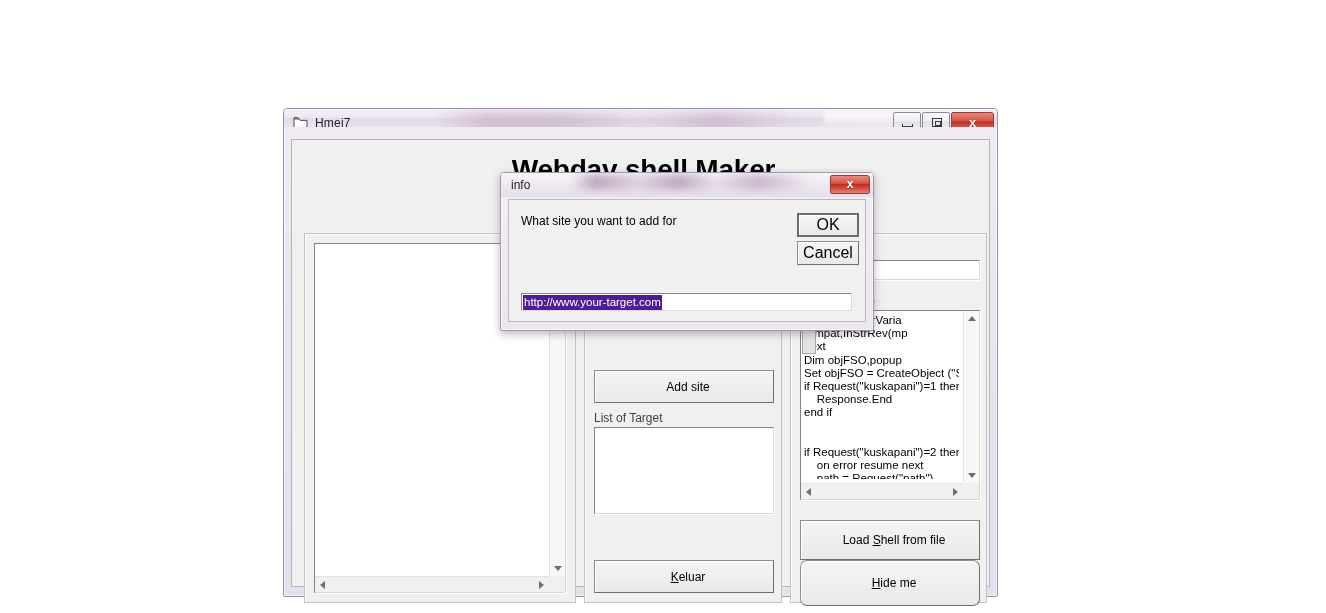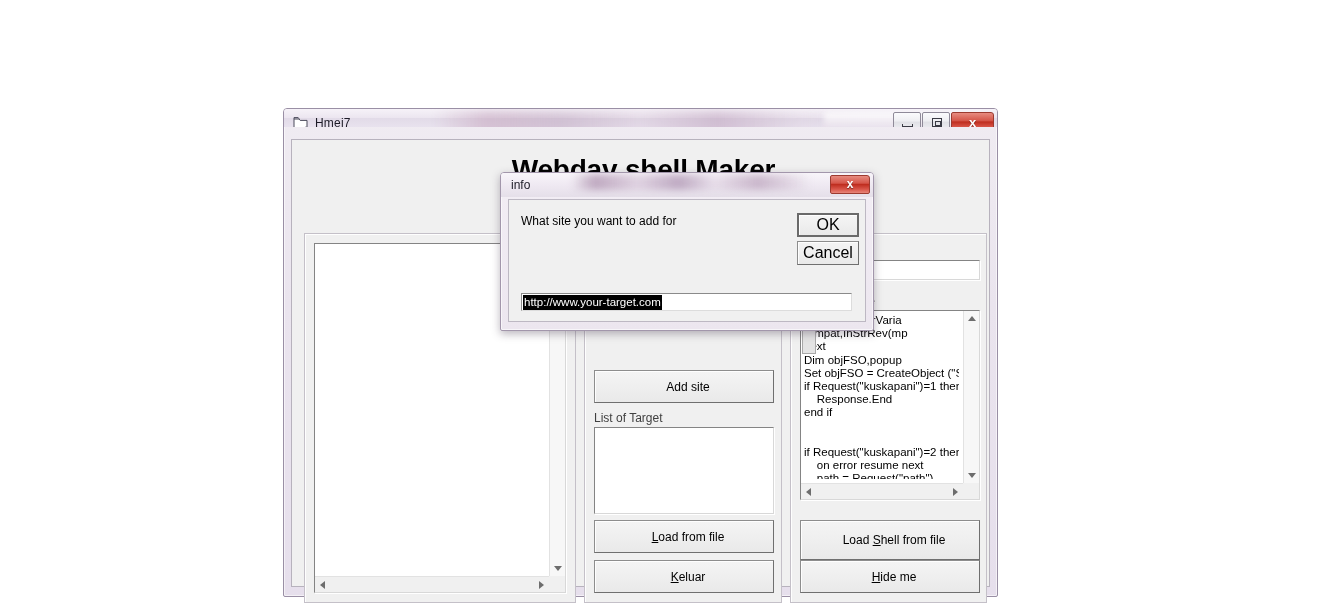--- a/index.html
+++ b/index.html
@@ -213,21 +213,21 @@
     font-size: 12px; color: #000;
   }
   .dlg-input {
     position: absolute; left: 12px; top: 93px; width: 331px; height: 18px;
     background: #fff;
     border: 1px solid #8a8a8a;
     border-right-color: #dcdcdc; border-bottom-color: #dcdcdc;
   }
   .dlg-input .sel {
     position: absolute; left: 1px; top: 1px;
-    background: #000000; color: #ffffff;
+    background: #4c1d95; color: #ffffff;
     font-size: 11.5px; padding: 1px 1px 1px 1px;
     line-height: 13px;
     white-space: nowrap;
   }
   .dlg-btn {
     position: absolute; width: 62px; height: 24px;
     background: linear-gradient(180deg,#f4f4f4 0%, #efefef 50%, #e9e9e9 100%);
     border: 1px solid #8d8d8d; border-right-color:#6f6f6f; border-bottom-color:#6f6f6f;
     box-shadow: 1px 1px 0 rgba(255,255,255,0.9) inset;
     font-size: 16px; color: #000;
@@ -293,23 +293,20 @@
         <div class="vb-btn" style="left:9px;top:136px;width:180px;height:33px;">
           <span>Add site</span>
         </div>
 
         <div class="vb-label" style="left:9px;top:177px;">List of Target</div>
 
         <div class="sunken" style="position:absolute;left:9px;top:193px;width:180px;height:87px;">
           <div style="position:absolute;left:3px;top:2px;font-size:11.5px;white-space:pre;"></div>
         </div>
 
-        <div class="vb-btn" style="left:9px;top:286px;width:180px;height:33px;">
-          <span><span class="acc">L</span><span>oad from file</span></span>
-        </div>
 
         <div class="vb-btn" style="left:9px;top:326px;width:180px;height:33px;">
           <span><span class="acc">K</span><span>eluar</span></span>
         </div>
       </div>
 
       <div class="panel" id="panel-right">
 
         <div class="vb-label" style="left:60px;top:10px;">ell</div>
 
@@ -346,21 +343,21 @@
           </div>
           <div class="thumb-h" style="left:17px;bottom:1px;width:26px;"></div>
 
           <div style="position:absolute;right:0;bottom:0;width:16px;height:16px;background:#f0f0f0;"></div>
         </div>
 
         <div class="vb-btn" style="left:9px;top:286px;width:180px;height:40px;">
           <span>Load <span class="acc">S</span><span>hell from file</span></span>
         </div>
 
-        <div class="vb-btn" style="left:9px;top:326px;width:180px;height:33px;">
+        <div class="vb-btn" style="left:9px;top:326px;width:180px;height:46px;border-radius:7px;">
           <span><span class="acc">H</span><span>ide me</span></span>
         </div>
       </div>
 
     </div>
   </div>
 
   <div class="dlg">
     <div class="dlg-title">
       <div class="blurband"></div>

